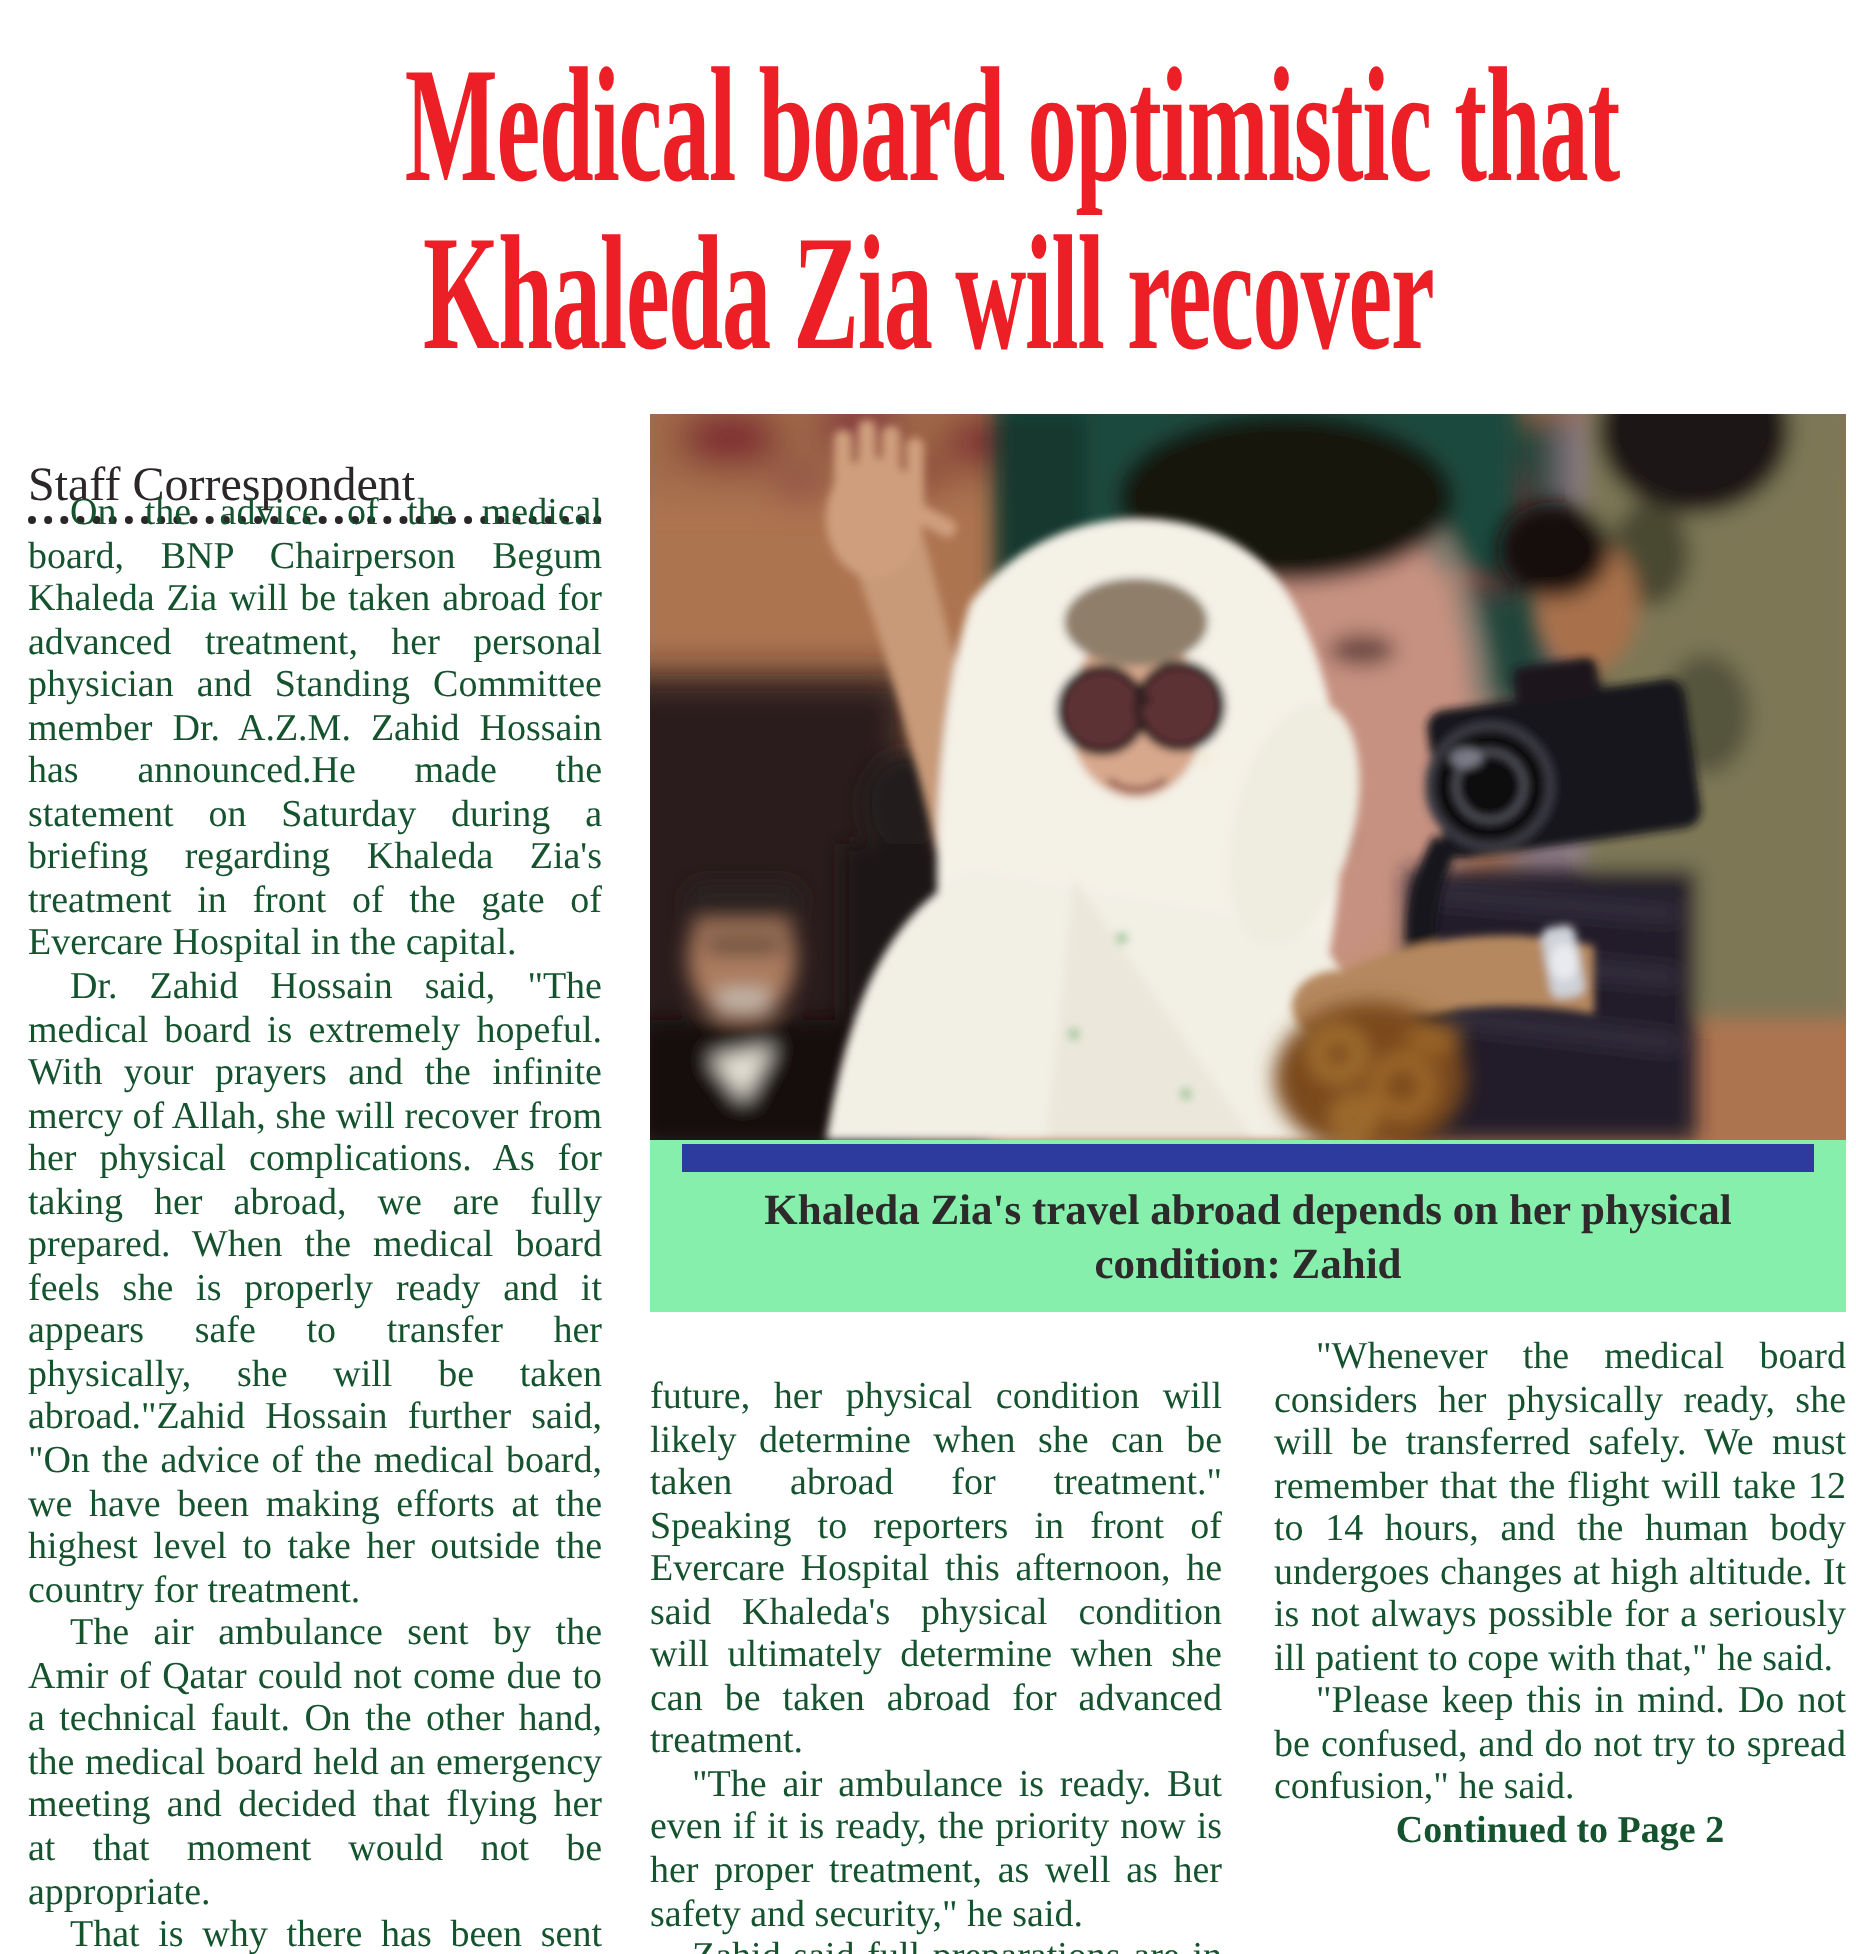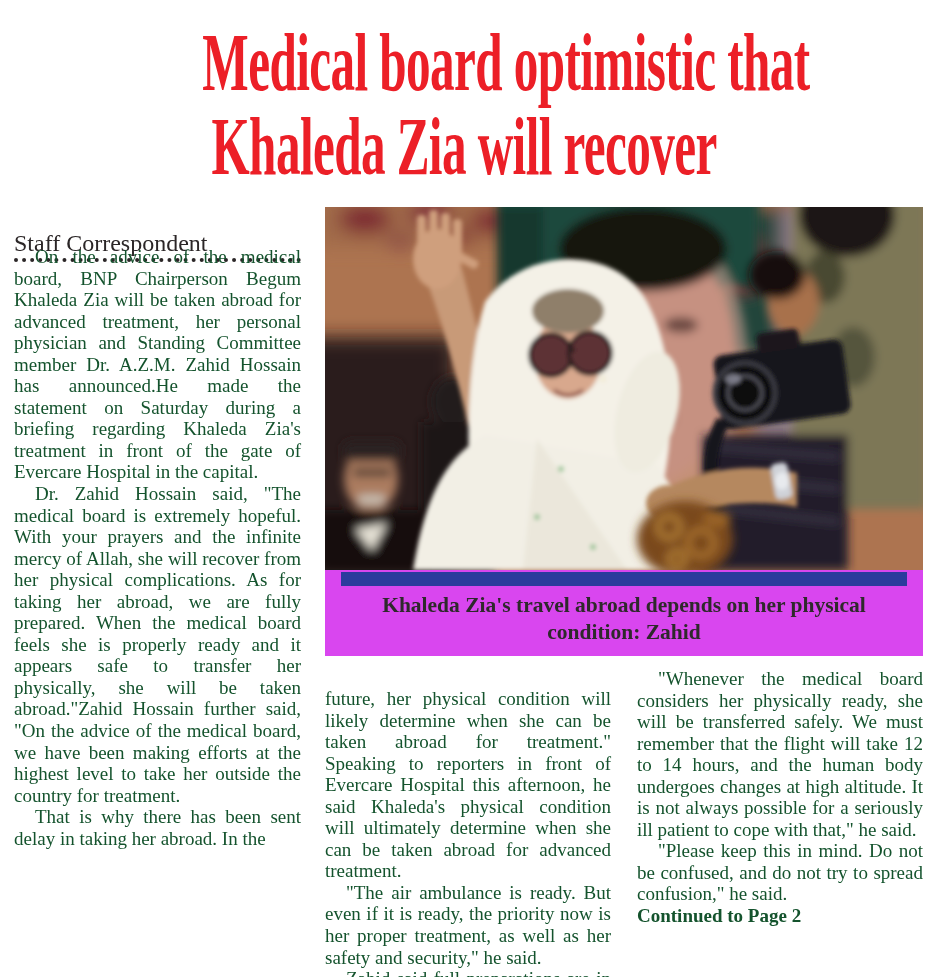--- a/index.html
+++ b/index.html
@@ -15,25 +15,25 @@
   .byline{font-size:24px;font-weight:normal;line-height:22px;margin-top:28px;}
   .dotline{height:2px;border-bottom:4.5px dotted #2b2627;margin-top:2px;}
   
   .col{font-size:19px;line-height:21.55px;text-align:justify;color:#14532d;
        hyphens:auto;-webkit-hyphens:auto;}
   .col p{margin:0;text-indent:21px;}
   .col p.noindent{text-indent:0;}
   .col-left{position:absolute;left:14px;top:246px;width:287px;}
   .col-mid{position:absolute;left:325px;top:668px;width:286px;margin-top:20px;}
   .col-right{position:absolute;left:637px;top:668px;width:286px;}
-  .continued{font-weight:bold;text-align:left;}
+  .continued{font-weight:bold;text-align:center;}
   
   .photo-block{position:absolute;left:325px;top:207px;width:598px;}
   .photo-block svg{display:block;}
-  .caption-box{background:#d946ef;padding:2px 0 10px 0;}
+  .caption-box{background:#86efac;padding:2px 0 10px 0;}
   .caption-bar{height:14px;background:#2c3b9d;margin:0 16px;}
   .caption-text{font-size:21.5px;font-weight:bold;line-height:27px;text-align:center;
         color:#2e292b;padding:6px 24px 0 24px;}
 </style>
 </head>
 <body>
 
 <div class="page">
 
   <h1 class="headline">
@@ -42,20 +42,21 @@
   </h1>
 
   <div class="byline-block">
     <div class="byline">Staff Correspondent</div>
     <div class="dotline"></div>
   </div>
 
   <div class="col col-left">
     <p>On the advice of the medical board, BNP Chairperson Begum Khaleda Zia will be taken abroad for advanced treatment, her personal physician and Standing Committee member Dr. A.Z.M. Zahid Hossain has announced.He made the statement on Saturday during a briefing regarding Khaleda Zia's treatment in front of the gate of Evercare Hospital in the capital.</p>
     <p>Dr. Zahid Hossain said, "The medical board is extremely hopeful. With your prayers and the infinite mercy of Allah, she will recover from her physical complications. As for taking her abroad, we are fully prepared. When the medical board feels she is properly ready and it appears safe to transfer her physically, she will be taken abroad."Zahid Hossain further said, "On the advice of the medical board, we have been making efforts at the highest level to take her outside the country for treatment.</p>
+    <p>The air ambulance sent by the Amir of Qatar could not come due to a technical fault. On the other hand, the medical board held an emergency meeting and decided that flying her at that moment would not be appropriate.</p>
     <p>That is why there has been sent delay in taking her abroad. In the</p>
   </div>
 
   <div class="photo-block">
     <svg width="598" height="363" viewBox="0 0 598 363" role="img" aria-label="Khaleda Zia, wearing a white scarf and large tinted glasses, waves to a gathering; a blurred portrait banner hangs behind her and press photographers with cameras stand at right">
       <defs>
         <filter id="b2" x="-20%" y="-20%" width="140%" height="140%">
             <feGaussianBlur stdDeviation="2"></feGaussianBlur>
           </filter>
         <filter id="b5" x="-20%" y="-20%" width="140%" height="140%">

